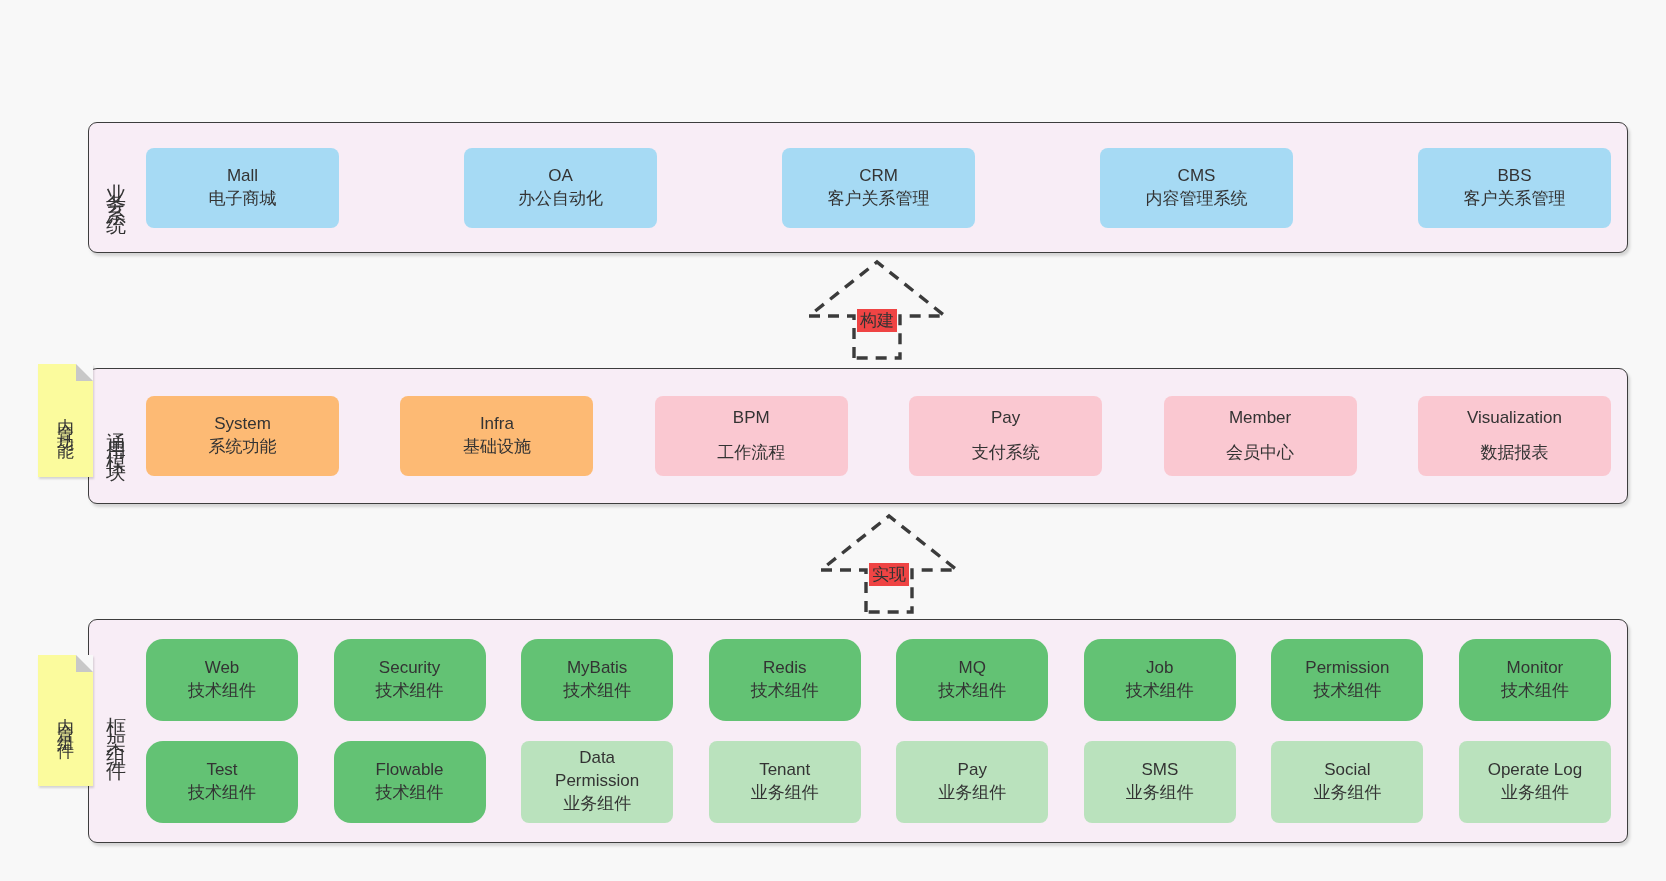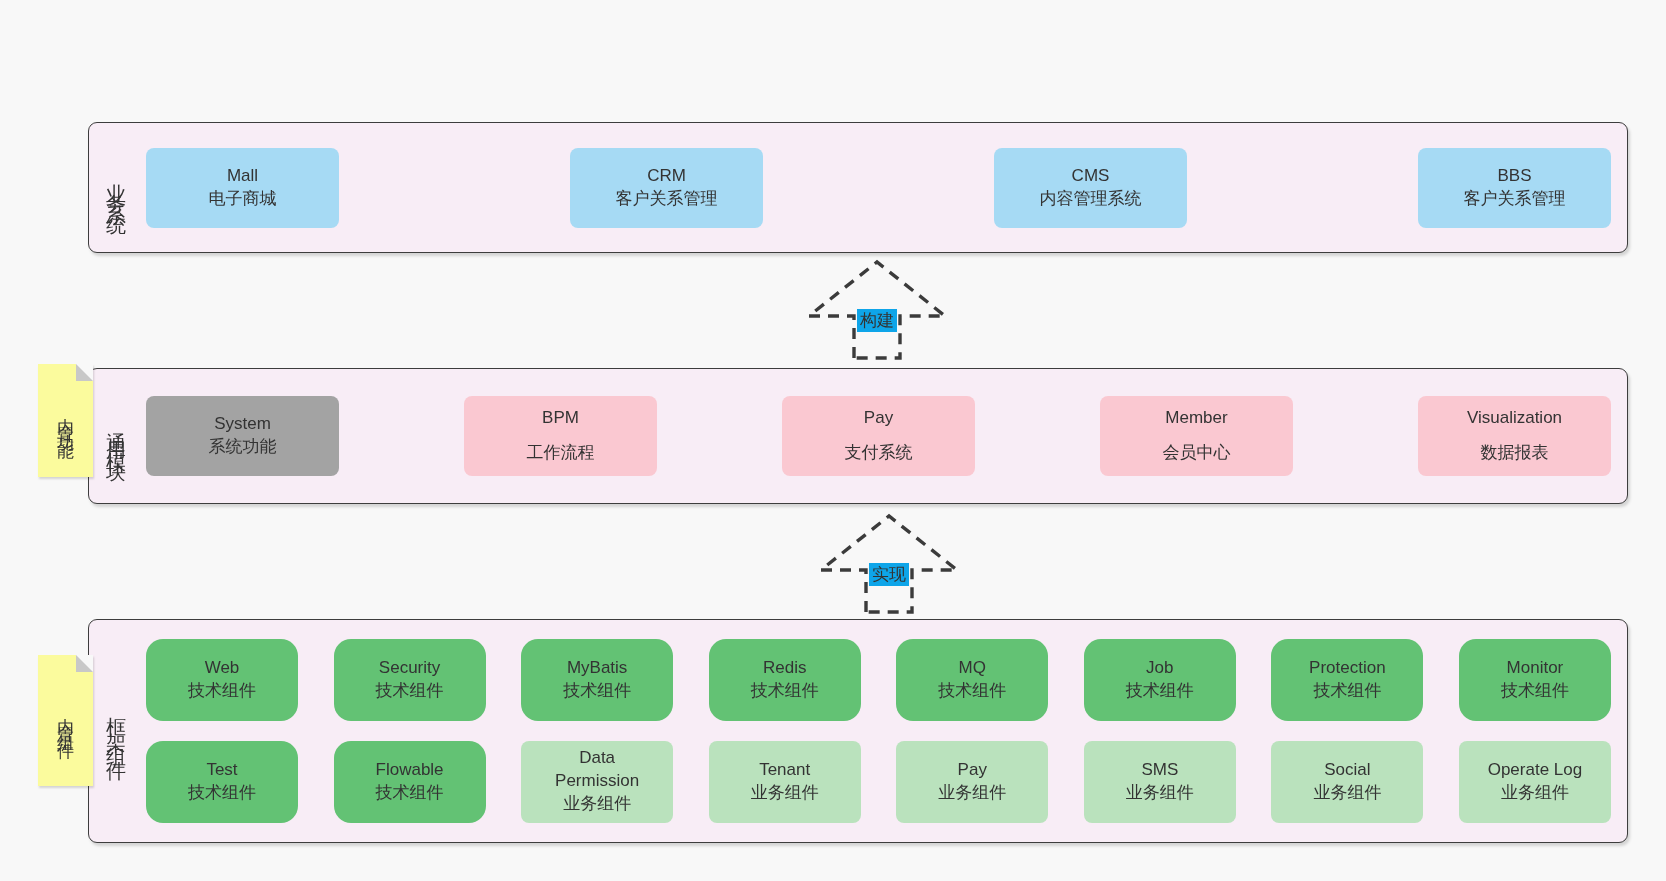--- a/index.html
+++ b/index.html
@@ -34,33 +34,33 @@
   .layer--framework .boxes{position:static;height:82px;}
   
   .box{
     border-radius:8px;box-sizing:border-box;
     display:flex;flex-direction:column;align-items:center;justify-content:center;
     text-align:center;font-size:17px;line-height:1.35;color:#333;padding:16px 8px;
   }
   .layer--business .box,.layer--modules .box{width:193px;height:80px;}
   .layer--framework .box{width:152px;height:82px;padding:0 15px;}
   .box.blue{background:#a6daf4;}
-  .box.red{background:#a3a3a3;}
+  .box.red{background:#fdba74;}
   .box.pink{background:#fac8d1;gap:12px;}
   .box.green{background:#63c274;border-radius:17px;}
   .box.lightgreen{background:#bae2bd;}
   
   .arrow{position:absolute;width:148px;height:104px;}
   .arrow--build{left:803px;top:257px;}
   .arrow--implement{left:815px;top:511px;}
   .arrow svg{display:block;width:100%;height:100%;}
   .arrow path{fill:none;stroke:#3b3b3b;stroke-width:3.4;stroke-dasharray:11 8;}
   .arrow-label{
     position:absolute;left:50%;top:52px;transform:translateX(-50%);
-    background:#0ea5e9;padding:0 3px;font-size:17px;color:#333;white-space:nowrap;
+    background:#ef4444;padding:0 3px;font-size:17px;color:#333;white-space:nowrap;
   }
   
   .sticky{
     position:absolute;left:38px;width:55px;box-sizing:border-box;
     background:#fbfb9d;box-shadow:1px 2px 2px rgba(0,0,0,0.15);
     display:flex;align-items:center;justify-content:center;
     writing-mode:vertical-rl;text-orientation:upright;
     font-size:17px;letter-spacing:8px;color:#333;z-index:3;
   }
   .sticky--modules{top:364px;height:113px;}
@@ -76,20 +76,24 @@
 <div class="canvas">
 
   <section class="layer layer--business">
     <div class="layer-label">业务系统</div>
     <div class="boxes">
         <div class="box blue">
           <div class="box-title">Mall</div>
           <div class="box-sub">电子商城</div>
         </div>
         <div class="box blue">
+          <div class="box-title">OA</div>
+          <div class="box-sub">办公自动化</div>
+        </div>
+        <div class="box blue">
           <div class="box-title">CRM</div>
           <div class="box-sub">客户关系管理</div>
         </div>
         <div class="box blue">
           <div class="box-title">CMS</div>
           <div class="box-sub">内容管理系统</div>
         </div>
         <div class="box blue">
           <div class="box-title">BBS</div>
           <div class="box-sub">客户关系管理</div>
@@ -109,20 +113,24 @@
     <span>内置功能</span>
   </div>
 
   <section class="layer layer--modules">
     <div class="layer-label">通用模块</div>
     <div class="boxes">
         <div class="box red">
           <div class="box-title">System</div>
           <div class="box-sub">系统功能</div>
         </div>
+        <div class="box red">
+          <div class="box-title">Infra</div>
+          <div class="box-sub">基础设施</div>
+        </div>
         <div class="box pink">
           <div class="box-title">BPM</div>
           <div class="box-sub">工作流程</div>
         </div>
         <div class="box pink">
           <div class="box-title">Pay</div>
           <div class="box-sub">支付系统</div>
         </div>
         <div class="box pink">
           <div class="box-title">Member</div>
@@ -169,21 +177,21 @@
           </div>
           <div class="box green">
             <div class="box-title">MQ</div>
             <div class="box-sub">技术组件</div>
           </div>
           <div class="box green">
             <div class="box-title">Job</div>
             <div class="box-sub">技术组件</div>
           </div>
           <div class="box green">
-            <div class="box-title">Protection</div>
+            <div class="box-title">Permission</div>
             <div class="box-sub">技术组件</div>
           </div>
           <div class="box green">
             <div class="box-title">Monitor</div>
             <div class="box-sub">技术组件</div>
           </div>
         </div>
       <div class="boxes">
           <div class="box green">
             <div class="box-title">Test</div>

